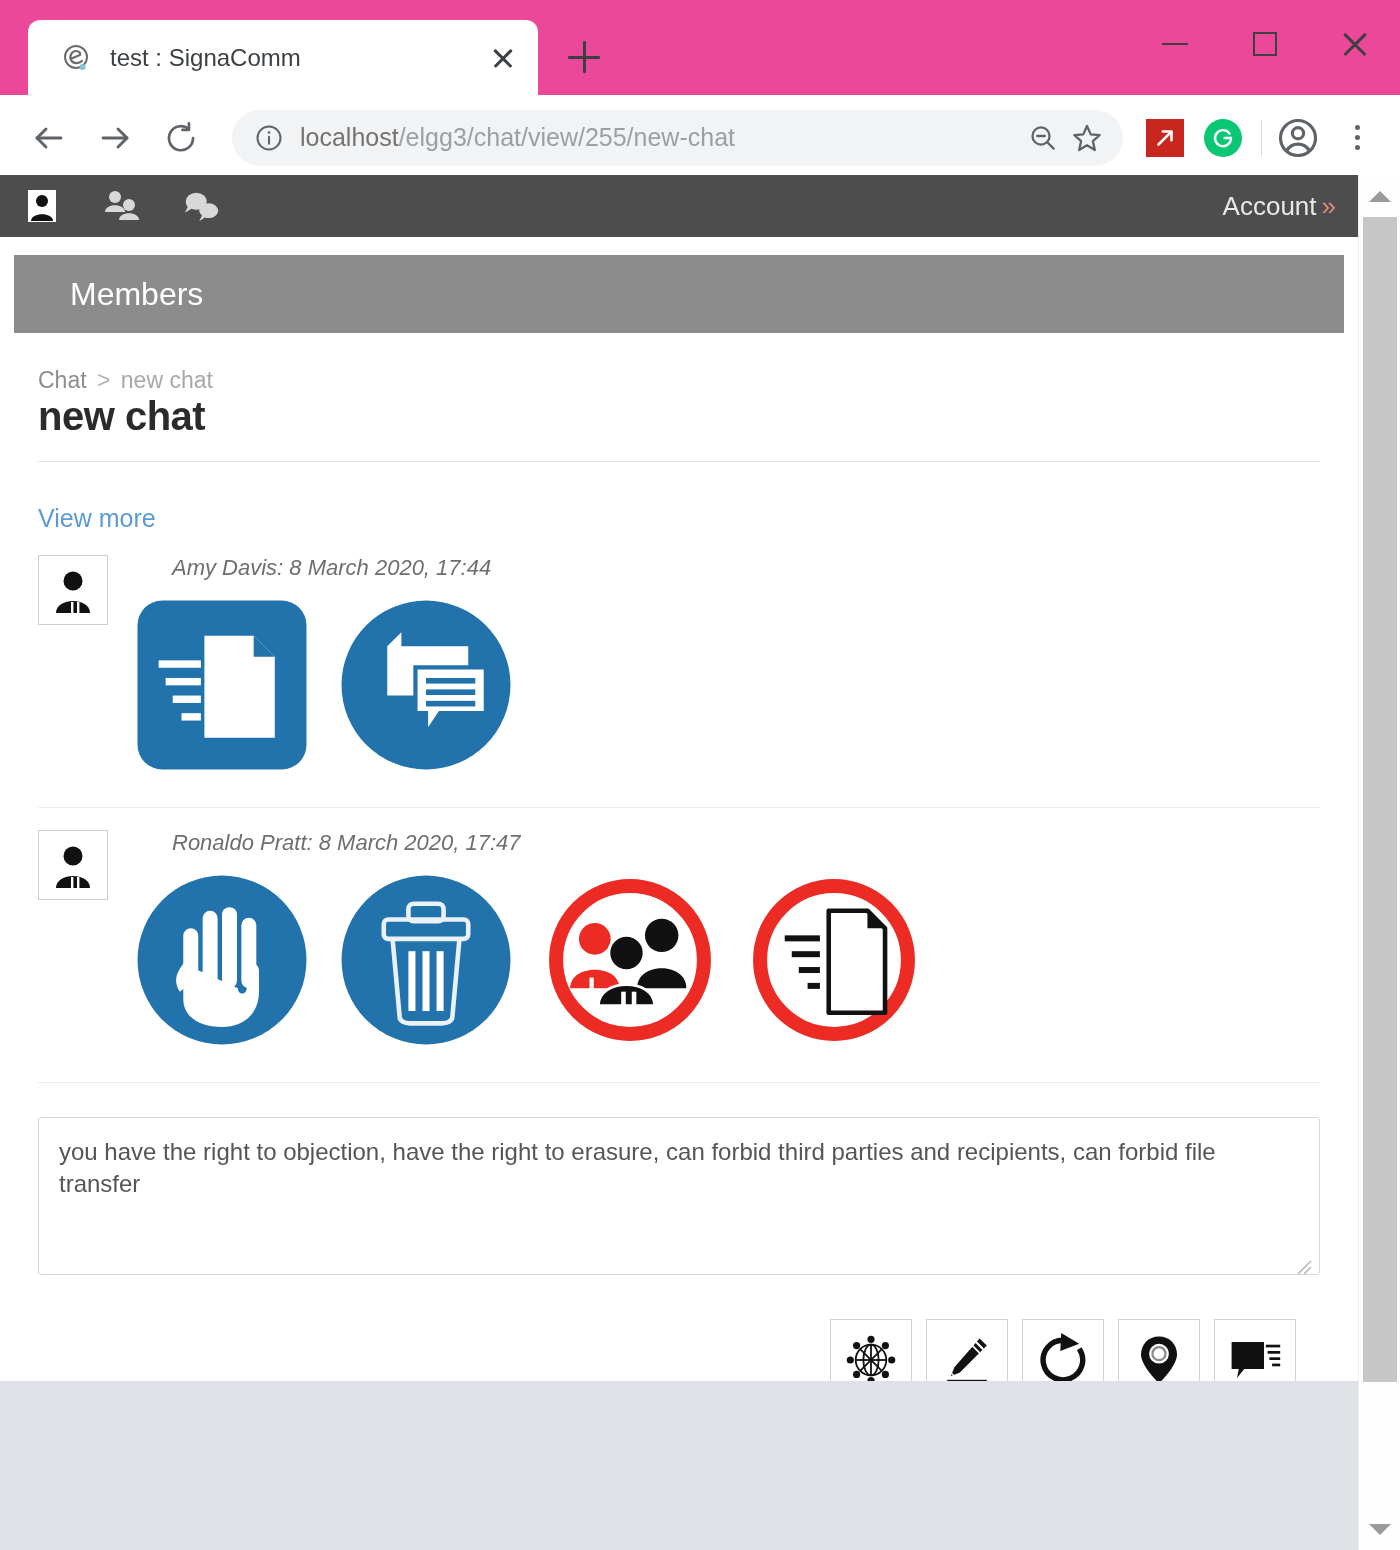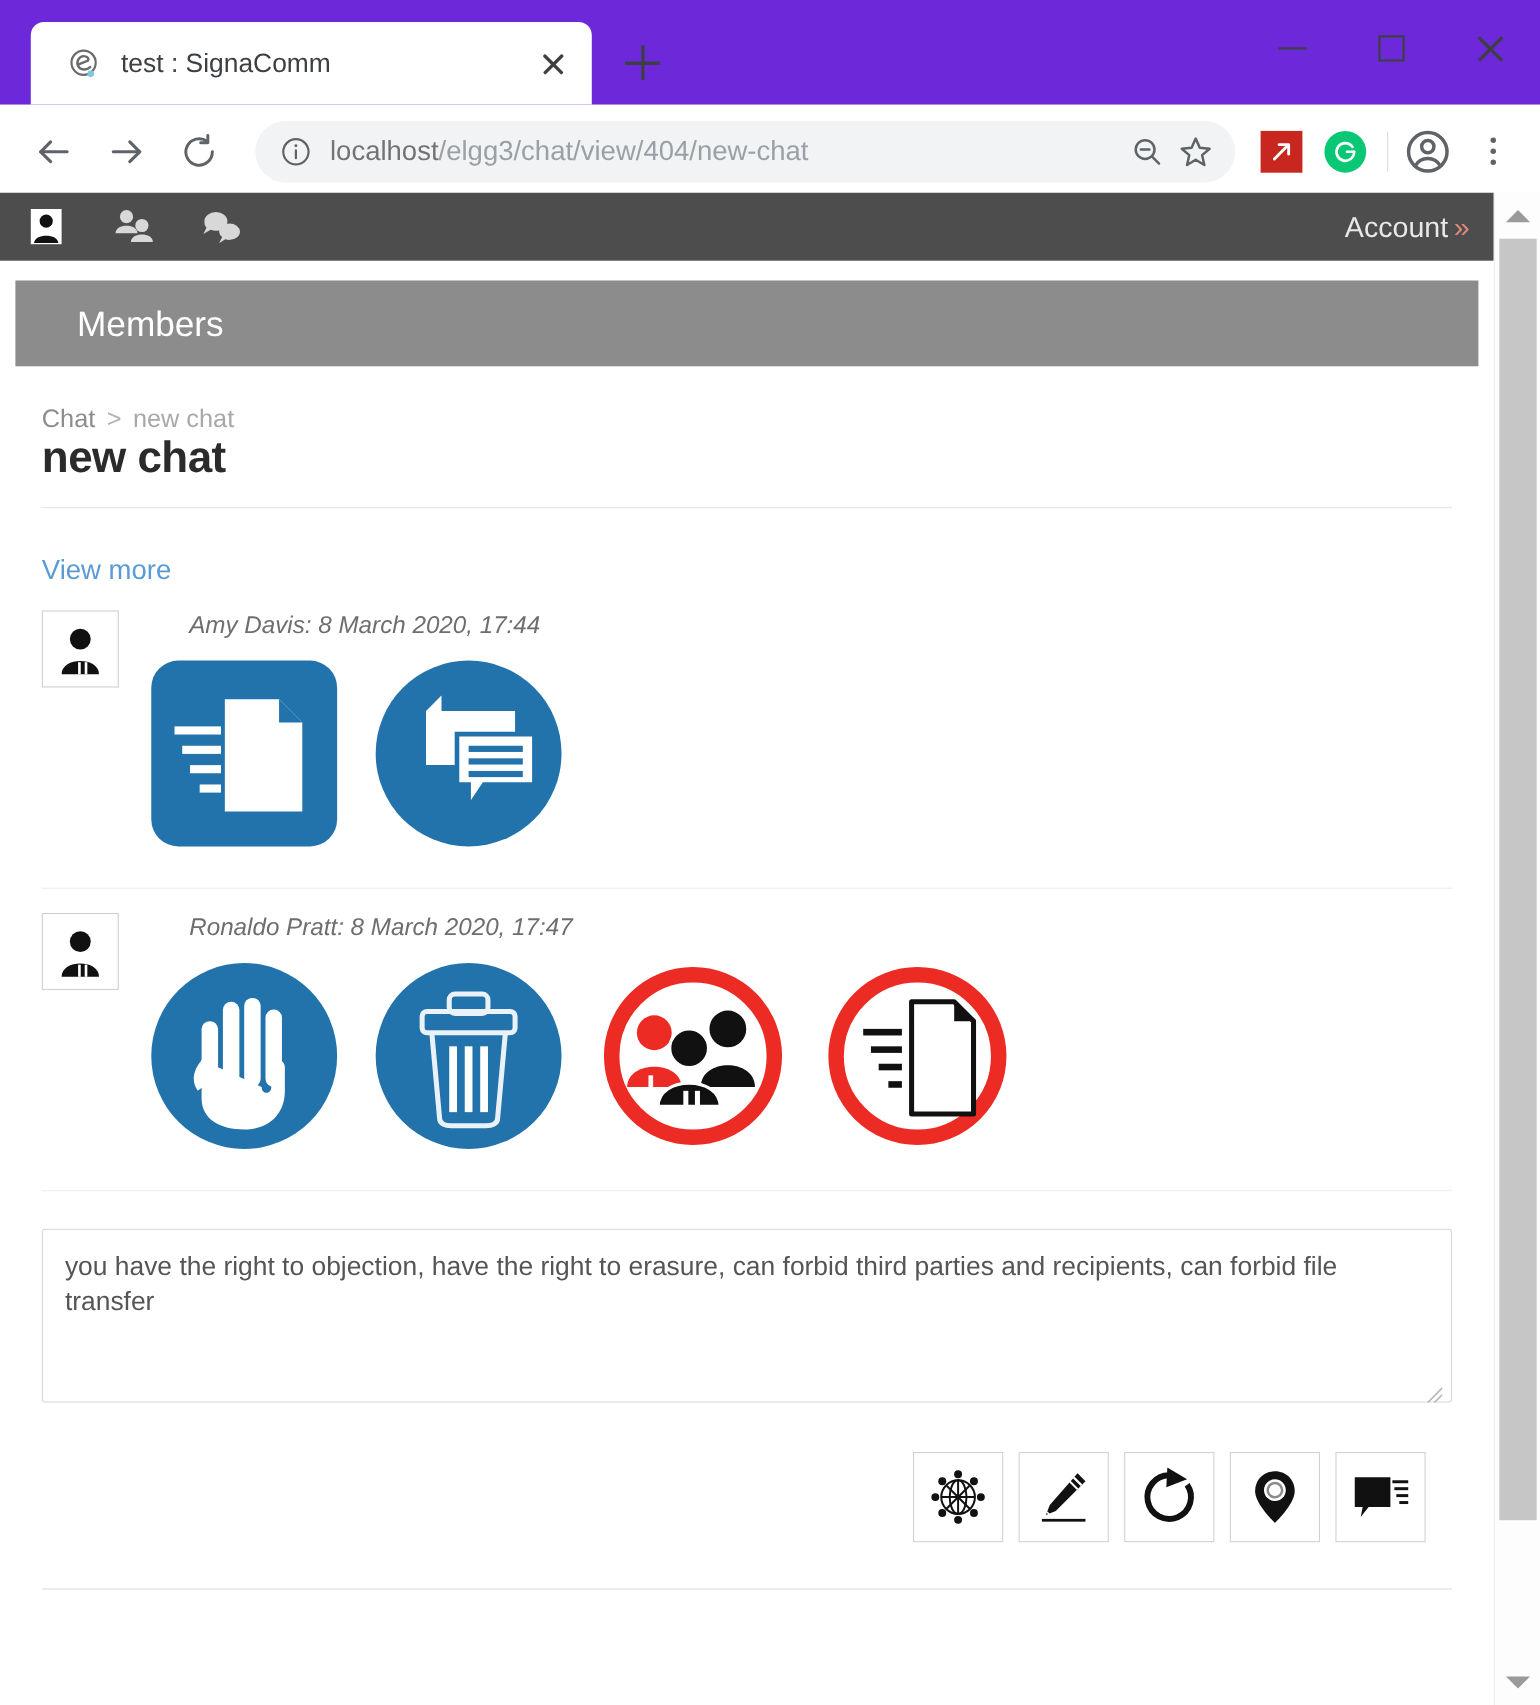--- a/index.html
+++ b/index.html
@@ -6,21 +6,21 @@
   html, body {
     width: 1400px; height: 1550px;
     font-family: "Liberation Sans", sans-serif;
     background: #ffffff;
     overflow: hidden;
   }
 
   
   .browser { width: 1400px; height: 1550px; position: relative; background: #dee1e6; }
 
-  .titlebar { height: 95px; background: #6d28d9; position: relative; padding-left: 28px; }
+  .titlebar { height: 95px; background: #ec4899; position: relative; padding-left: 28px; }
 
   .tabstrip { position: absolute; left: 0; top: 20px; height: 75px; display: flex; align-items: flex-end; }
   .tab {
     width: 510px; height: 75px; background: #ffffff;
     border-radius: 12px 12px 0 0;
     display: flex; align-items: center; padding: 0 18px 0 34px;
     position: relative; margin-left: 28px;
   }
   .tab-favicon { width: 30px; height: 30px; flex: 0 0 30px; margin-right: 18px; }
   .tab-title {
@@ -69,21 +69,21 @@
   .ext { width: 52px; height: 52px; margin-left: 6px; display: flex; align-items: center; justify-content: center; }
   .ext-red { width: 38px; height: 38px; background: #c8271f; display: flex; align-items: center; justify-content: center; }
   .ext-green { width: 38px; height: 38px; border-radius: 50%; background: #0ac775; display: flex; align-items: center; justify-content: center; color: #fff; }
   .tb-sep { width: 1px; height: 36px; background: #dadce0; margin: 0 12px; }
   .avatar-btn { width: 48px; height: 48px; color: #5f6368; }
   .kebab { width: 46px; height: 46px; display: flex; flex-direction: column; align-items: center; justify-content: center; gap: 5px; margin-left: 4px; }
   .kebab i { width: 5px; height: 5px; border-radius: 50%; background: #5f6368; display: block; }
 
   
   .viewport {
-    position: absolute; left: 0; top: 175px; width: 1400px; height: 1375px;
+    position: absolute; left: 0; top: 175px; width: 1400px; height: 1206px;
     background: #ffffff; overflow: hidden;
   }
   .page { position: absolute; left: 0; top: 0; width: 1358px; height: 1375px; background: #fff; }
 
   .topnav { height: 62px; background: #4d4d4d; display: flex; align-items: center; padding: 0 22px; }
   .topnav-icons { display: flex; align-items: center; gap: 40px; }
   .nv { width: 40px; height: 40px; display: flex; align-items: center; justify-content: center; }
   .account-link { margin-left: auto; font-size: 26px; color: #e8e8e8; white-space: nowrap; }
   .account-link .chev { color: #e08a7a; margin-left: 5px; }
 
@@ -201,21 +201,21 @@
     </div>
 
     <div class="omnibox">
       <span class="omni-info">
         <svg width="30" height="30" viewBox="0 0 24 24" fill="none" stroke="currentColor" stroke-width="1.6">
           <circle cx="12" cy="12" r="9.2"></circle>
             <line x1="12" y1="11" x2="12" y2="16.6" stroke-linecap="round"></line>
           <circle cx="12" cy="7.6" r="1.05" fill="currentColor" stroke="none"></circle>
         </svg>
       </span>
-      <span class="omni-url"><span class="host">localhost</span><span>/elgg3/chat/view/404/new-chat</span></span>
+      <span class="omni-url"><span class="host">localhost</span><span>/elgg3/chat/view/255/new-chat</span></span>
       <span class="omni-icon">
         <svg width="32" height="32" viewBox="0 0 24 24" fill="none" stroke="currentColor" stroke-width="1.7" stroke-linecap="round">
           <circle cx="10.5" cy="10.5" r="6.4"></circle>
             <line x1="15.3" y1="15.3" x2="20" y2="20"></line>
             <line x1="7.6" y1="10.5" x2="13.4" y2="10.5"></line>
         </svg>
       </span>
       <span class="omni-icon">
         <svg width="32" height="32" viewBox="0 0 24 24" fill="none" stroke="currentColor" stroke-width="1.7" stroke-linejoin="round">
           <polygon points="12,3 14.8,9.3 21.5,9.9 16.4,14.3 17.9,21 12,17.4 6.1,21 7.6,14.3 2.5,9.9 9.2,9.3"></polygon>

